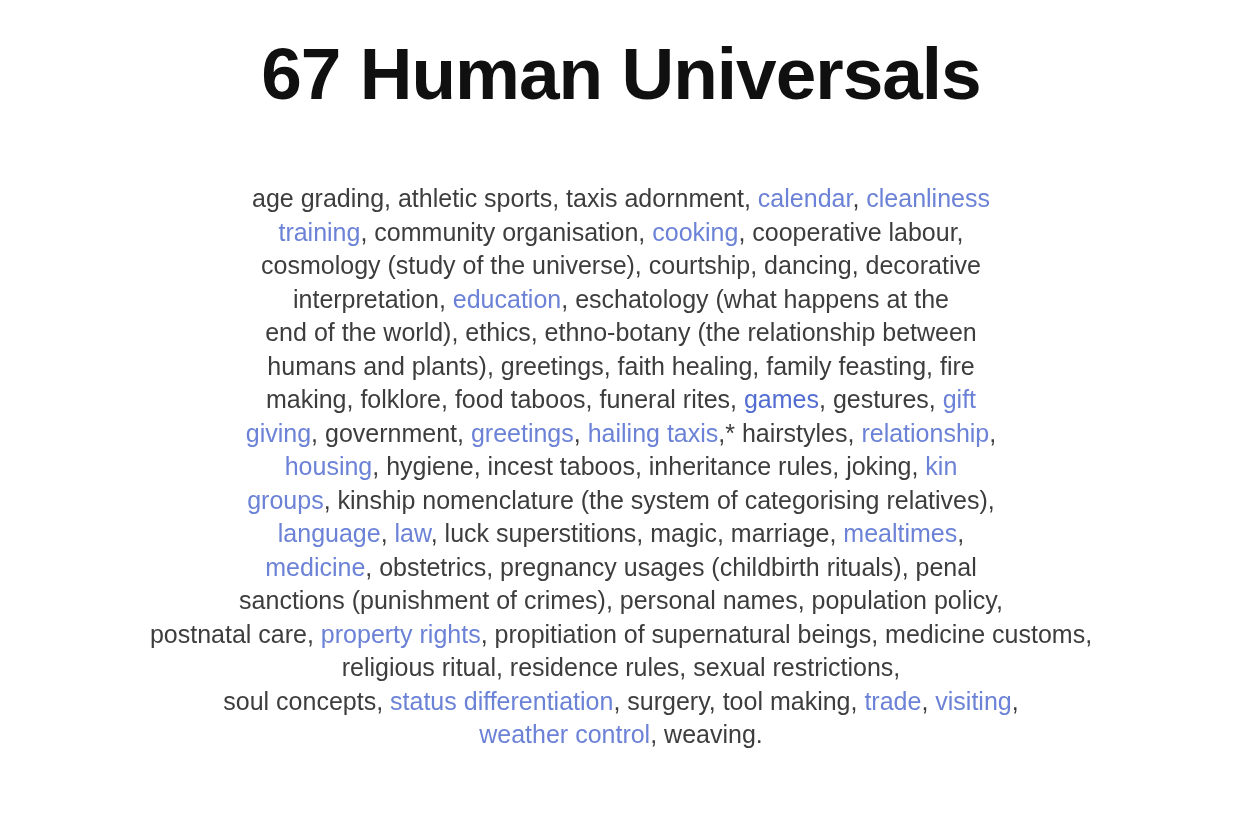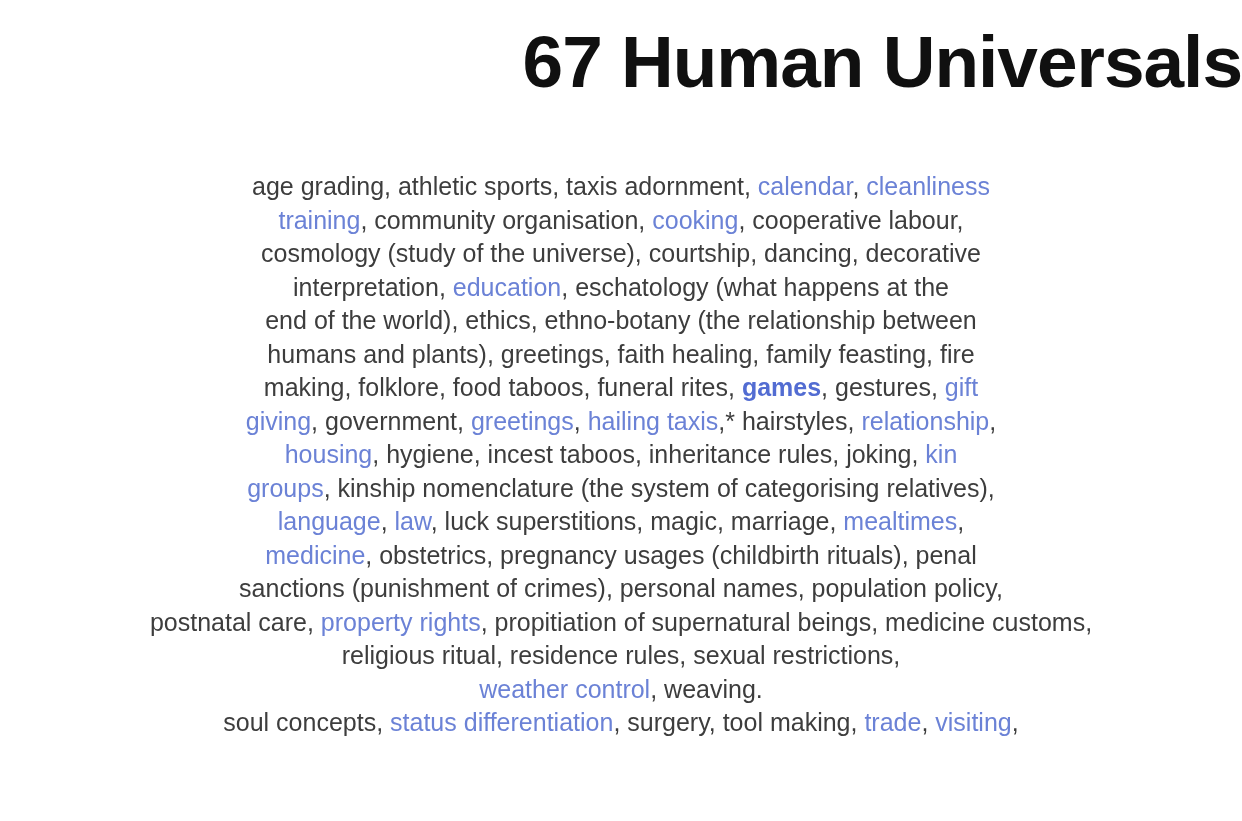--- a/index.html
+++ b/index.html
@@ -9,23 +9,23 @@
   }
   .slide {
     position: relative;
     width: 1242px;
     height: 821px;
     background: var(--bg-color, #ffffff);
     font-family: "Liberation Sans", "DejaVu Sans", sans-serif;
     overflow: hidden;
   }
   .title {
-    margin: 0;
+    margin: 12px;
     padding-top: 22px;
-    text-align: right;
+    text-align: center;
     font-size: 73px;
     line-height: 80px;
     font-weight: bold;
     letter-spacing: -1px;
     color: var(--title-color, #101010);
   }
   .body-text {
     margin-top: 68px;
     text-align: center;
     font-size: 25px;
@@ -37,21 +37,21 @@
   }
   .seg-plain {
     color: var(--body-color, #3d3d3d);
   }
   .seg-link {
     color: var(--link-color, #6b82d6);
     cursor: pointer;
   }
   .seg-link-bold {
     color: var(--link-bold-color, #526cd2);
-    font-weight: 700;
+    font-weight: 400;
     cursor: pointer;
   }
 </style>
 </head>
 <body>
 
 <main class="slide" style="--bg-color: #ffffff; --title-color: #101010; --body-color: #3d3d3d; --link-color: #6b82d6; --link-bold-color: #526cd2;">
   <h1 class="title">67 Human Universals</h1>
   <div class="body-text">
       <div class="text-line"><span class="seg-plain">age grading, athletic sports, taxis adornment, </span><span class="seg-link">calendar</span><span class="seg-plain">, </span><span class="seg-link">cleanliness</span></div>
@@ -62,16 +62,16 @@
       <div class="text-line"><span class="seg-plain">humans and plants), greetings, faith healing, family feasting, fire</span></div>
       <div class="text-line"><span class="seg-plain">making, folklore, food taboos, funeral rites, </span><span class="seg-link-bold">games</span><span class="seg-plain">, gestures, </span><span class="seg-link">gift</span></div>
       <div class="text-line"><span class="seg-link">giving</span><span class="seg-plain">, government, </span><span class="seg-link">greetings</span><span class="seg-plain">, </span><span class="seg-link">hailing taxis</span><span class="seg-plain">,* hairstyles, </span><span class="seg-link">relationship</span><span class="seg-plain">,</span></div>
       <div class="text-line"><span class="seg-link">housing</span><span class="seg-plain">, hygiene, incest taboos, inheritance rules, joking, </span><span class="seg-link">kin</span></div>
       <div class="text-line"><span class="seg-link">groups</span><span class="seg-plain">, kinship nomenclature (the system of categorising relatives),</span></div>
       <div class="text-line"><span class="seg-link">language</span><span class="seg-plain">, </span><span class="seg-link">law</span><span class="seg-plain">, luck superstitions, magic, marriage, </span><span class="seg-link">mealtimes</span><span class="seg-plain">,</span></div>
       <div class="text-line"><span class="seg-link">medicine</span><span class="seg-plain">, obstetrics, pregnancy usages (childbirth rituals), penal</span></div>
       <div class="text-line"><span class="seg-plain">sanctions (punishment of crimes), personal names, population policy,</span></div>
       <div class="text-line"><span class="seg-plain">postnatal care, </span><span class="seg-link">property rights</span><span class="seg-plain">, propitiation of supernatural beings, medicine customs,</span></div>
       <div class="text-line"><span class="seg-plain">religious ritual, residence rules, sexual restrictions,</span></div>
+      <div class="text-line"><span class="seg-plain">soul concepts, </span><span class="seg-link">status differentiation</span><span class="seg-plain">, surgery, tool making, </span><span class="seg-link">trade</span><span class="seg-plain">, </span><span class="seg-link">visiting</span><span class="seg-plain">,</span></div>
       <div class="text-line"><span class="seg-link">weather control</span><span class="seg-plain">, weaving.</span></div>
-      <div class="text-line"><span class="seg-plain">soul concepts, </span><span class="seg-link">status differentiation</span><span class="seg-plain">, surgery, tool making, </span><span class="seg-link">trade</span><span class="seg-plain">, </span><span class="seg-link">visiting</span><span class="seg-plain">,</span></div>
     </div>
 </main>
 
 </body></html>

